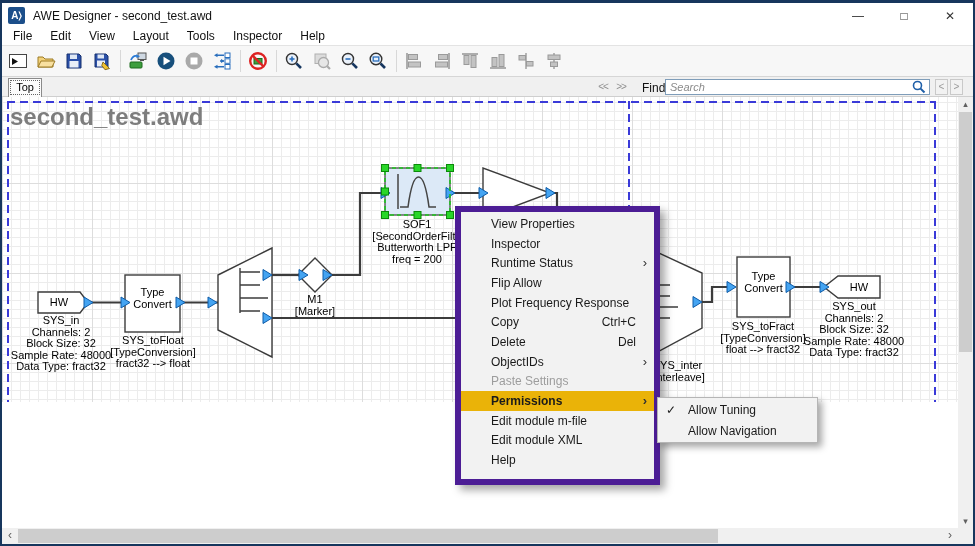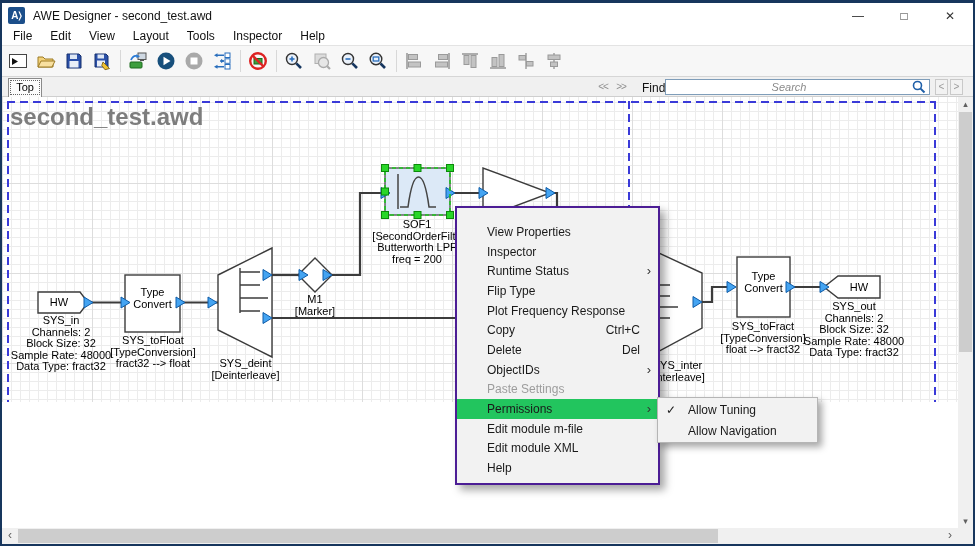--- a/index.html
+++ b/index.html
@@ -22,45 +22,45 @@
   
   #toolbar{position:absolute;left:2px;top:46px;width:971px;height:31px;background:#f7f7f7;border-bottom:1px solid #d6d6d6;display:flex;align-items:center;padding-left:4px;}
   .tbtn{width:24px;height:24px;margin-right:4px;display:flex;align-items:center;justify-content:center;}
   .tsep{width:1px;height:22px;background:#d8d8d8;margin:0 5px 0 2px;}
   
   #tabrow{position:absolute;left:2px;top:77px;width:971px;height:20px;background:#f0f0f0;border-bottom:1px solid #cfcfcf;}
   #top-tab{position:absolute;left:6px;top:1px;width:34px;height:19px;background:#fcfcfc;border:1px solid #8a8a8a;border-bottom:none;font-size:11px;text-align:center;line-height:17px;outline:1px dotted #666;outline-offset:-3px;}
   .nav-btn{position:absolute;top:3px;width:16px;height:14px;font-size:10px;color:#8f8f8f;text-align:center;line-height:13px;letter-spacing:-1px;}
   #find-label{position:absolute;left:640px;top:4px;font-size:12px;color:#111;}
   #search-box{position:absolute;left:663px;top:2px;width:265px;height:16px;background:#fff;border:1px solid #7f9db9;display:flex;align-items:center;}
-  #search-input{flex:1;border:none;outline:none;font-size:11px;font-style:italic;color:#444;padding:0 4px;background:transparent;text-align:center;}
+  #search-input{flex:1;border:none;outline:none;font-size:11px;font-style:italic;color:#444;padding:0 4px;background:transparent;}
   #search-input::placeholder{color:#8a8a8a;font-style:italic;}
   .find-step{position:absolute;top:2px;width:13px;height:16px;background:#f2f2f2;border:1px solid #c9c9c9;color:#9a9a9a;font-size:10px;text-align:center;line-height:14px;}
   
   #canvas{position:absolute;left:2px;top:97px;width:956px;height:305px;background:#fff;overflow:hidden;
     background-image:
       linear-gradient(to right,#dddddd 1px,transparent 1px),
       linear-gradient(to bottom,#dddddd 1px,transparent 1px),
       linear-gradient(to right,#ececec 1px,transparent 1px),
       linear-gradient(to bottom,#ececec 1px,transparent 1px);
     background-size:90px 90px,90px 90px,9px 9px,9px 9px;
     background-position:0 -4px,0 -4px,0 -4px,0 -4px;}
   .page-dash-h{position:absolute;left:5px;top:4px;width:929px;height:2px;background:repeating-linear-gradient(to right,#3a3ad8 0 8px,transparent 8px 13px);}
   .page-dash-v{position:absolute;top:4px;width:2px;height:427px;background:repeating-linear-gradient(to bottom,#3a3ad8 0 8px,transparent 8px 13px);}
   #watermark{position:absolute;left:8px;top:6px;font-size:24px;font-weight:bold;color:#7d7d7d;}
   #flow-svg{position:absolute;left:0;top:0;}
   .blabel{position:absolute;font-size:11px;color:#000;text-align:center;}
   .cap{position:absolute;font-size:11px;line-height:11.5px;color:#000;text-align:center;}
   
-  #context-menu{position:absolute;left:455px;top:206px;width:205px;height:279px;background:#f2f2f2;border:2px solid #4c1d95;box-shadow:5px 5px 8px rgba(0,0,0,0.35);z-index:50;padding-top:14px;}
+  #context-menu{position:absolute;left:455px;top:206px;width:205px;height:279px;background:#f2f2f2;border:6px solid #4c1d95;box-shadow:5px 5px 8px rgba(0,0,0,0.35);z-index:50;padding-top:2px;}
   .mi{position:relative;height:19.7px;display:flex;align-items:center;padding-left:30px;font-size:12px;color:#1a1a1a;}
   .mi .mi-short{position:absolute;right:18px;}
   .mi .mi-arrow{position:absolute;right:7px;font-size:13px;color:#333;line-height:10px;}
   .mi.dis{color:#9d9d9d;}
-  .mi.hl{background:#22c55e;}
+  .mi.hl{background:#eab308;font-weight:bold;}
   #submenu{position:absolute;left:657px;top:397px;width:161px;height:46px;background:#f2f2f2;border:1px solid #b5b5b5;box-shadow:4px 4px 7px rgba(0,0,0,0.35);z-index:60;padding-top:1px;}
   .smi{position:relative;height:21px;display:flex;align-items:center;padding-left:30px;font-size:12px;color:#1a1a1a;}
   .smi .check{position:absolute;left:8px;font-size:12px;color:#222;}
   
   #vscroll{position:absolute;right:2px;top:97px;width:15px;height:431px;background:#f0f0f0;}
   #hscroll{position:absolute;left:2px;top:528px;width:956px;height:16px;background:#f0f0f0;}
   .sb-arrow{position:absolute;color:#606060;font-size:9px;text-align:center;}
   #v-thumb{position:absolute;left:1px;top:15px;width:13px;height:240px;background:#cdcdcd;}
   #h-thumb{position:absolute;left:16px;top:1px;width:700px;height:14px;background:#cdcdcd;}
   #sb-corner{position:absolute;right:2px;top:528px;width:15px;height:16px;background:#f0f0f0;}
@@ -336,24 +336,20 @@
       <div>Channels: 2</div>
       <div>Block Size: 32</div>
       <div>Sample Rate: 48000</div>
       <div>Data Type: fract32</div>
     </div>
     <div class="cap" style="left:87px;top:238px;width:128px;">
       <div>SYS_toFloat</div>
       <div>[TypeConversion]</div>
       <div>fract32 --&gt; float</div>
     </div>
-    <div class="cap" style="left:186px;top:261px;width:115px;">
-      <div>SYS_deint</div>
-      <div>[Deinterleave]</div>
-    </div>
     <div class="cap" style="left:275px;top:197px;width:76px;">
       <div>M1</div>
       <div>[Marker]</div>
     </div>
     <div class="cap" style="left:337px;top:122px;width:156px;">
       <div>SOF1</div>
       <div>[SecondOrderFilte</div>
       <div>Butterworth LPF</div>
       <div>freq = 200</div>
     </div>
@@ -380,21 +376,21 @@
         <span>View Properties</span>
       </div>
     <div class="mi">
         <span>Inspector</span>
       </div>
     <div class="mi">
         <span>Runtime Status</span>
         <span class="mi-arrow">›</span>
       </div>
     <div class="mi">
-        <span>Flip Type</span>
+        <span>Flip Allow</span>
       </div>
     <div class="mi">
         <span>Plot Frequency Response</span>
       </div>
     <div class="mi">
         <span>Copy</span>
         <span class="mi-short">Ctrl+C</span>
       </div>
     <div class="mi">
         <span>Delete</span>

